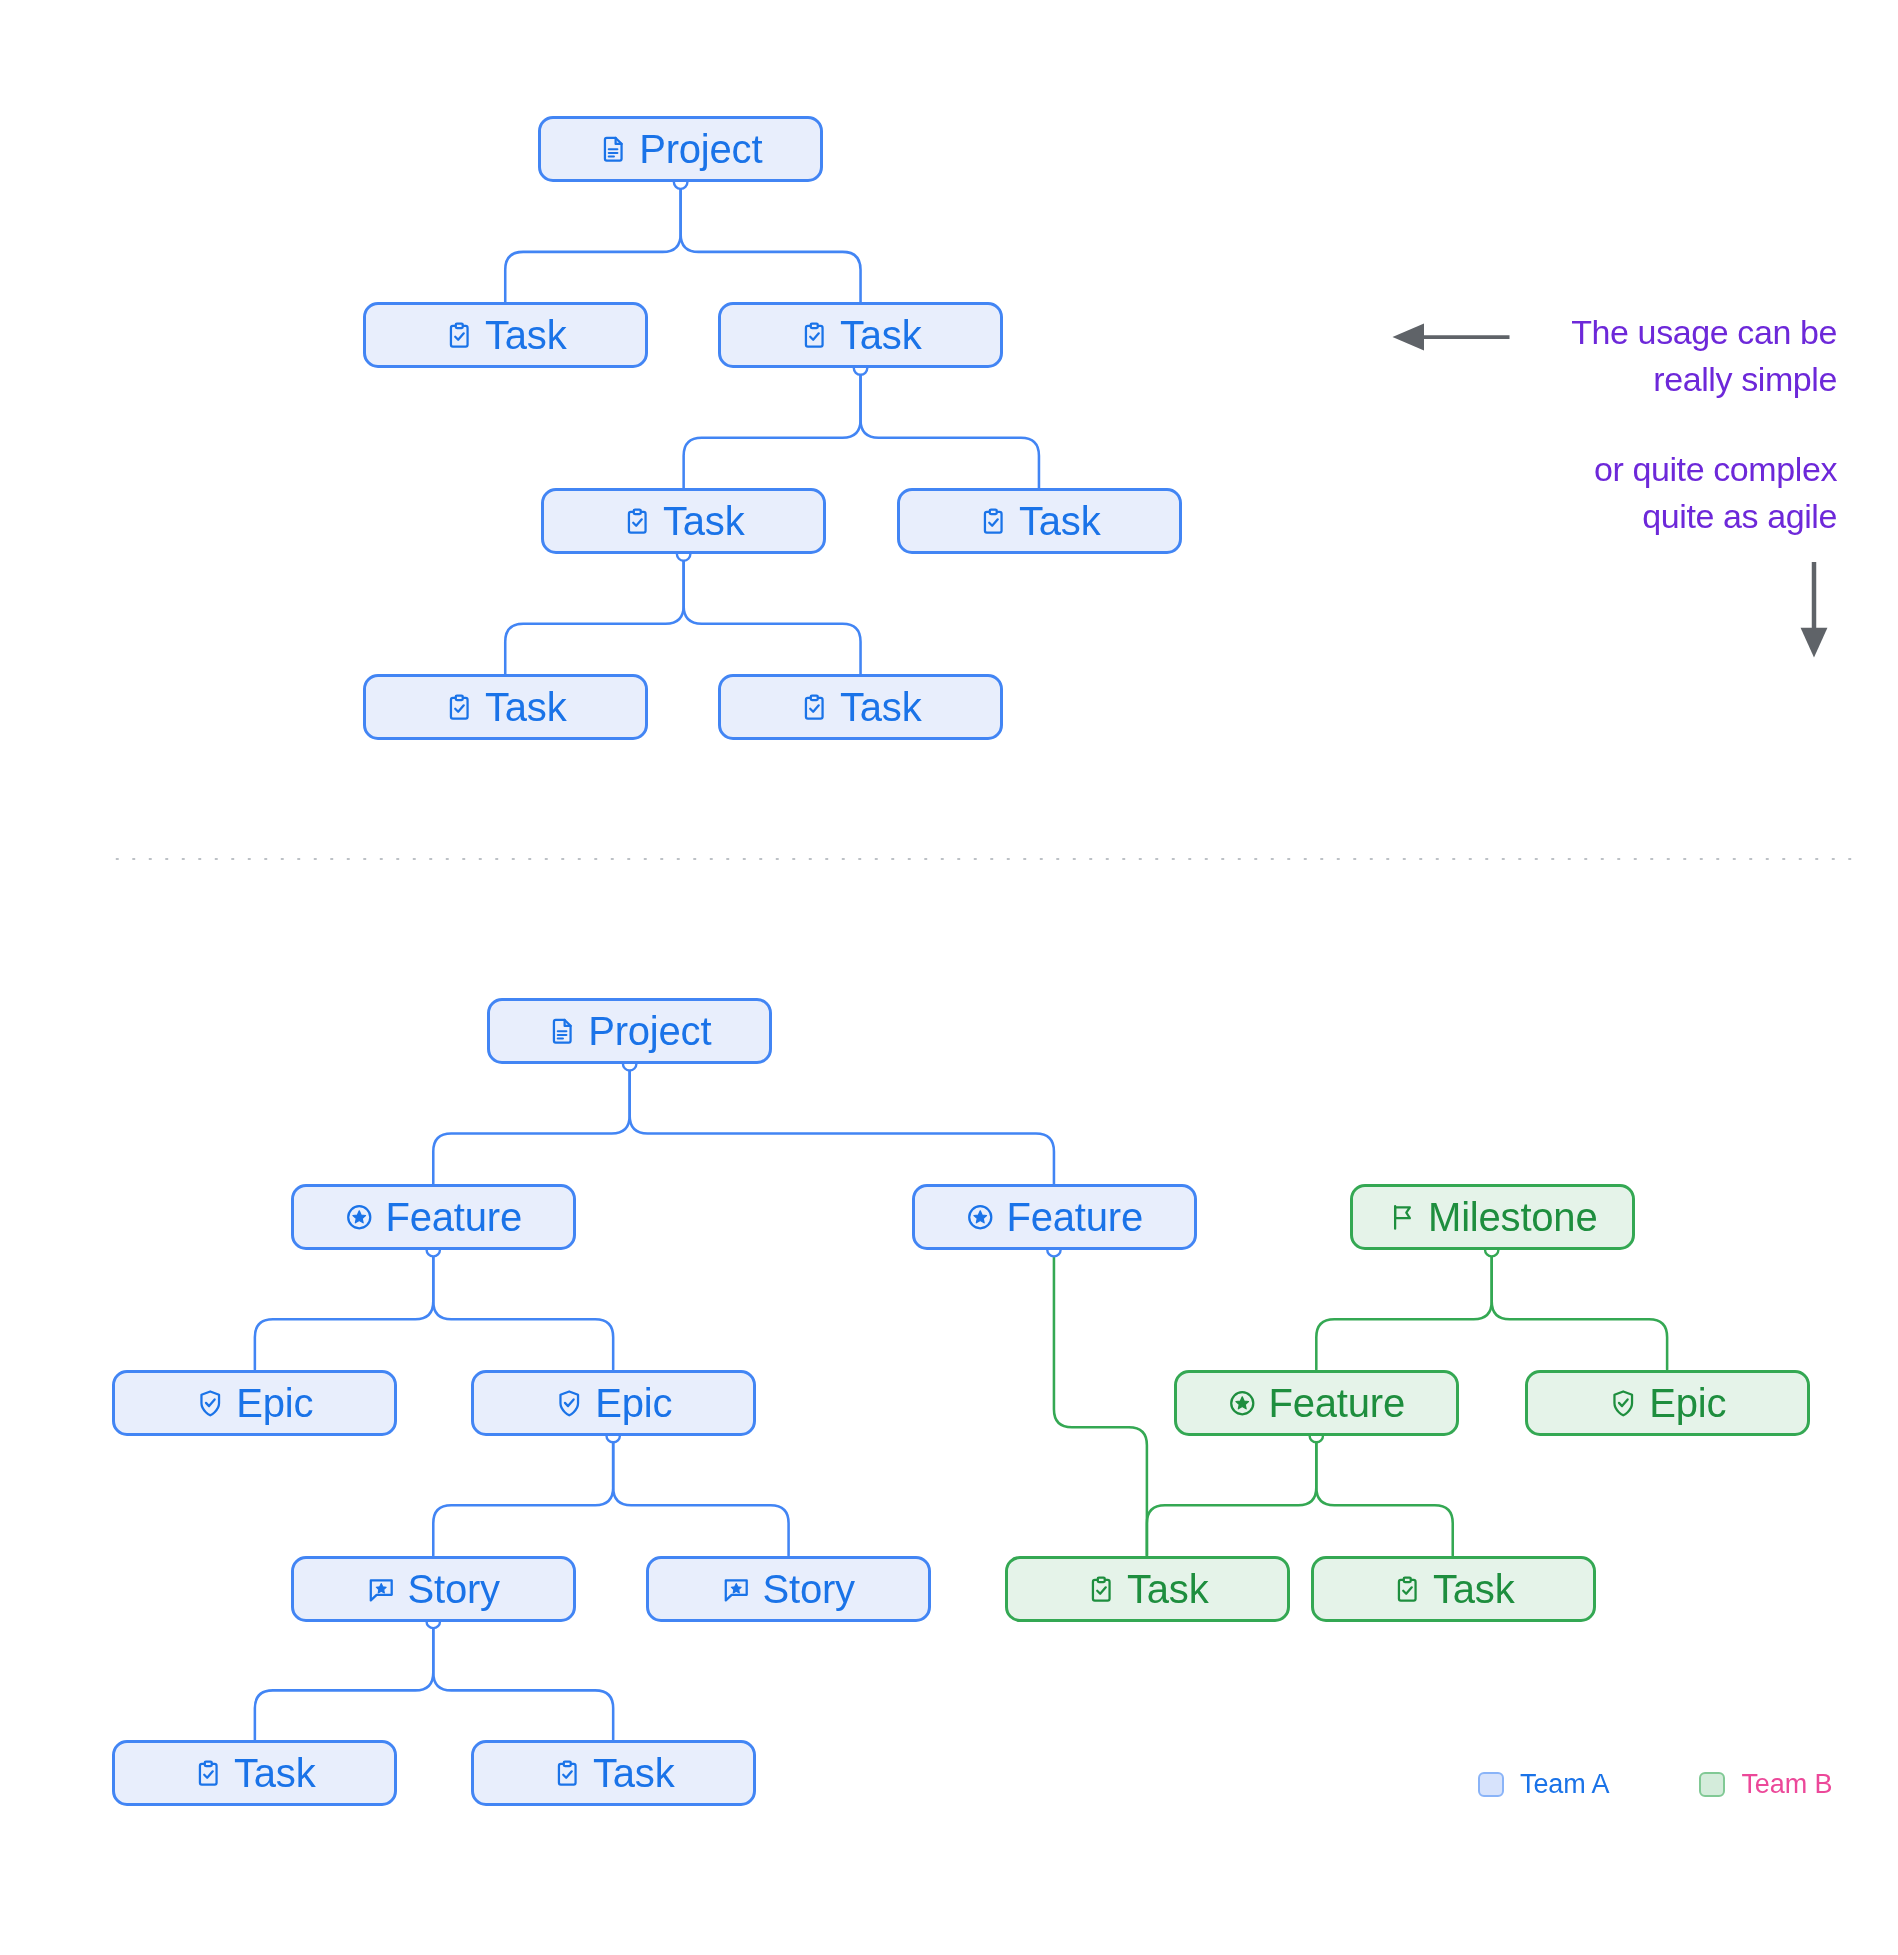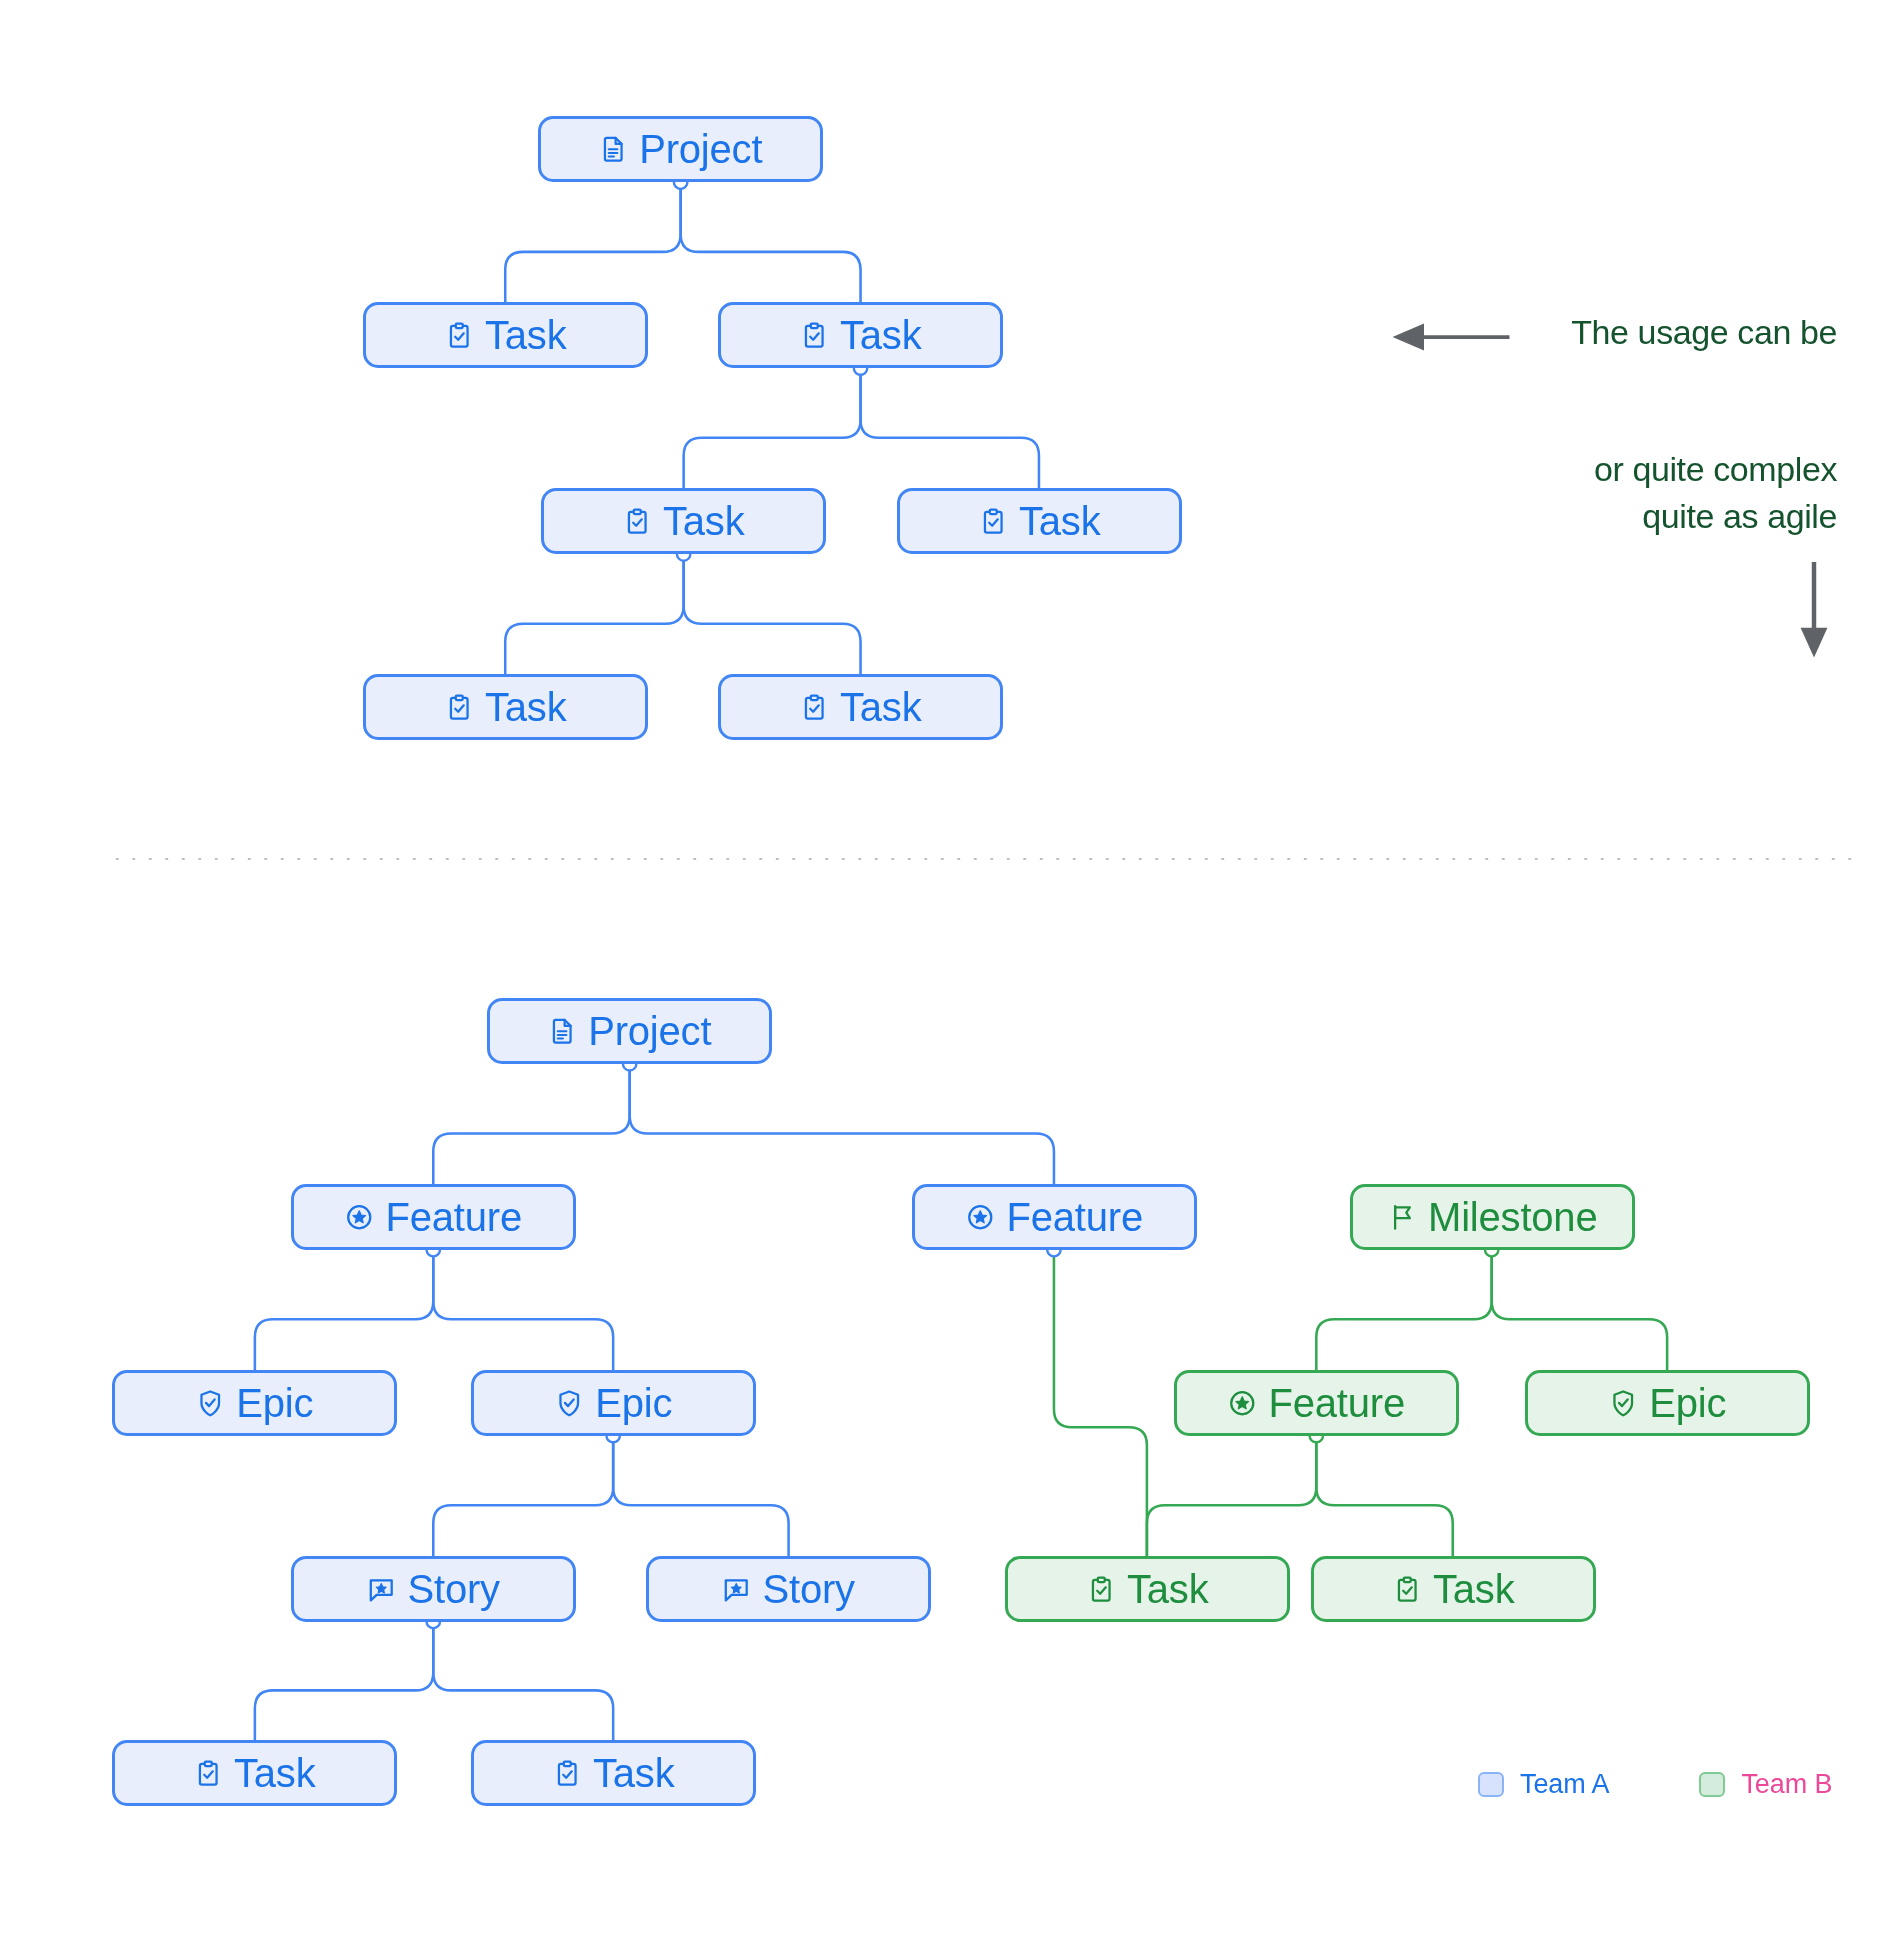--- a/index.html
+++ b/index.html
@@ -59,21 +59,21 @@
     width: 28.5px;
     height: 28.5px;
     flex: 0 0 auto;
   }
   .node .ico svg { display: block; }
   .node .lbl { line-height: 1; }
 
   
   .annotation {
     position: absolute;
-    color: #14532d;
+    color: #6d28d9;
     font-size: 34px;
     line-height: 1.38;
     text-align: right;
     letter-spacing: -0.4px;
   }
   .ann-line { white-space: nowrap; }
 
   
   .legend {
     position: absolute;
@@ -362,20 +362,21 @@
           </svg>
         </span>
         <span class="lbl">Task</span>
       </div>
     </div>
 
   <div class="divider"></div>
 
   <div class="annotation" style="left:1417px; top:309px; width:420px;">
     <div class="ann-line">The usage can be</div>
+    <div class="ann-line">really simple</div>
   </div>
   <div class="annotation" style="left:1417px; top:446px; width:420px;">
     <div class="ann-line">or quite complex</div>
     <div class="ann-line">quite as agile</div>
   </div>
 
   <svg style="position:absolute; left:1391px; top:322px; width:120px; height:30px;" viewBox="0 0 160 40">
     <line x1="40" y1="20" x2="158" y2="20" stroke="#5f6368" stroke-width="5"></line>
     <polygon points="2,20 44,2 44,38" fill="#5f6368"></polygon>
   </svg>

